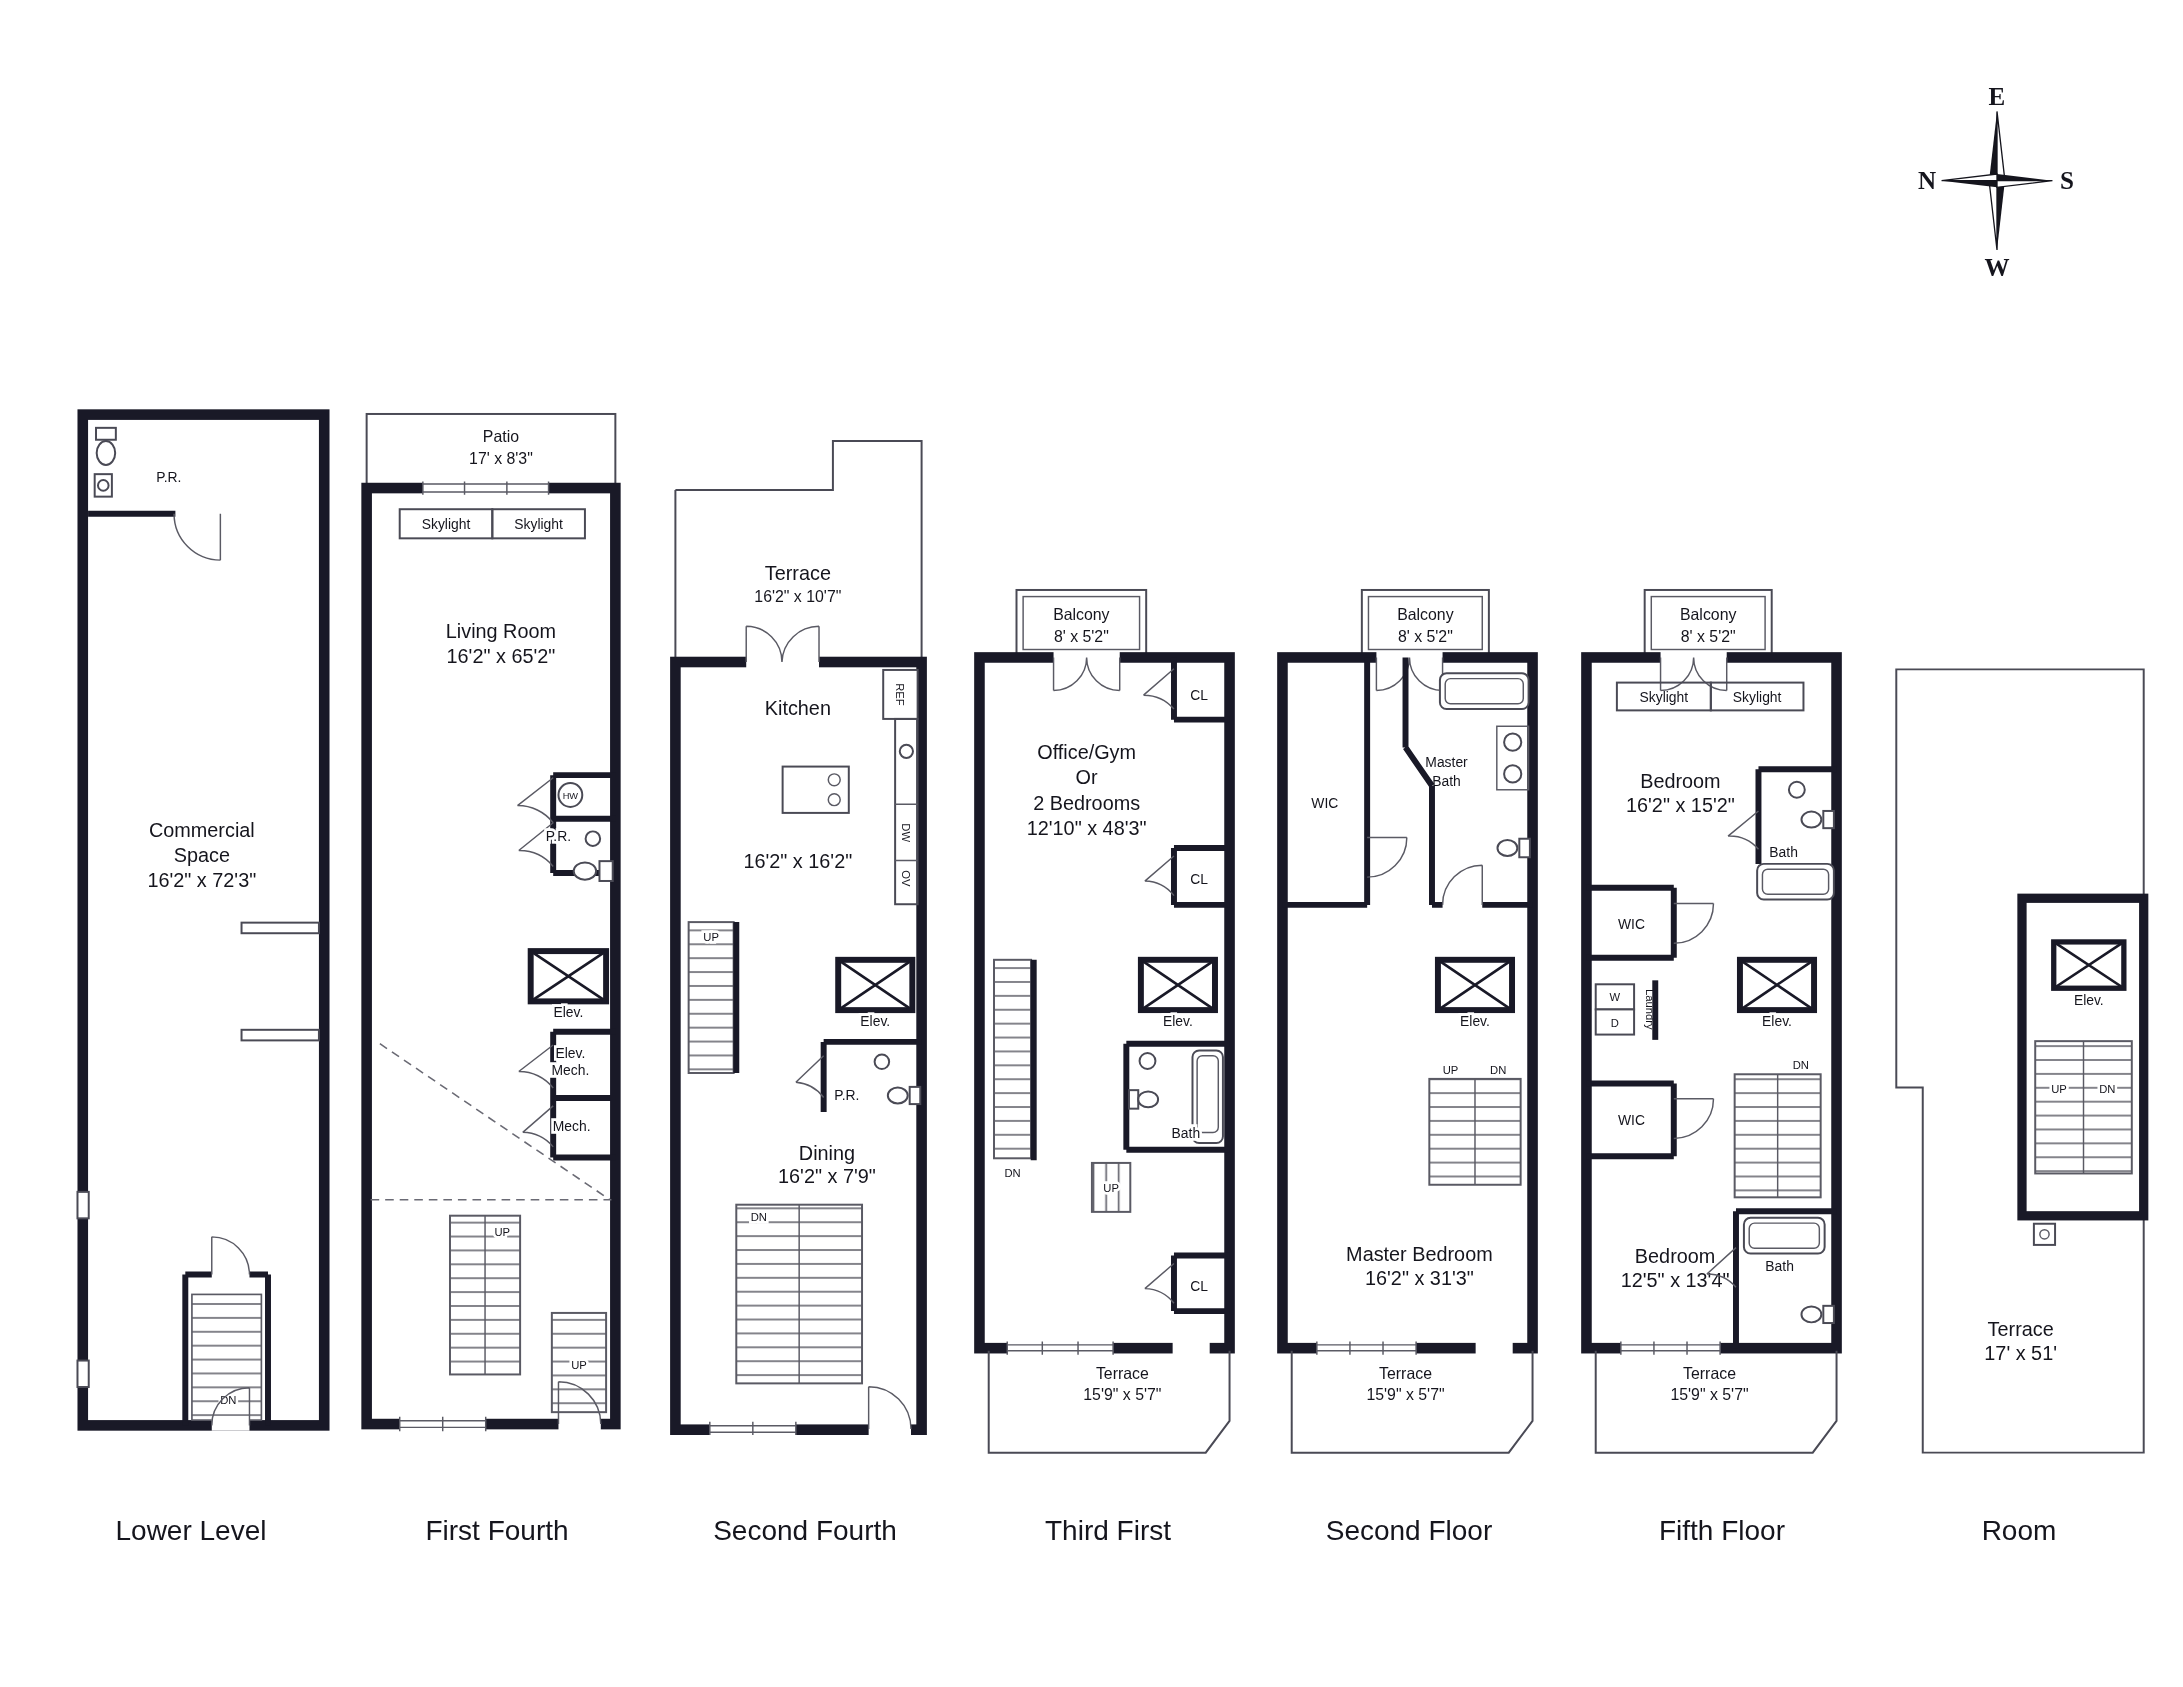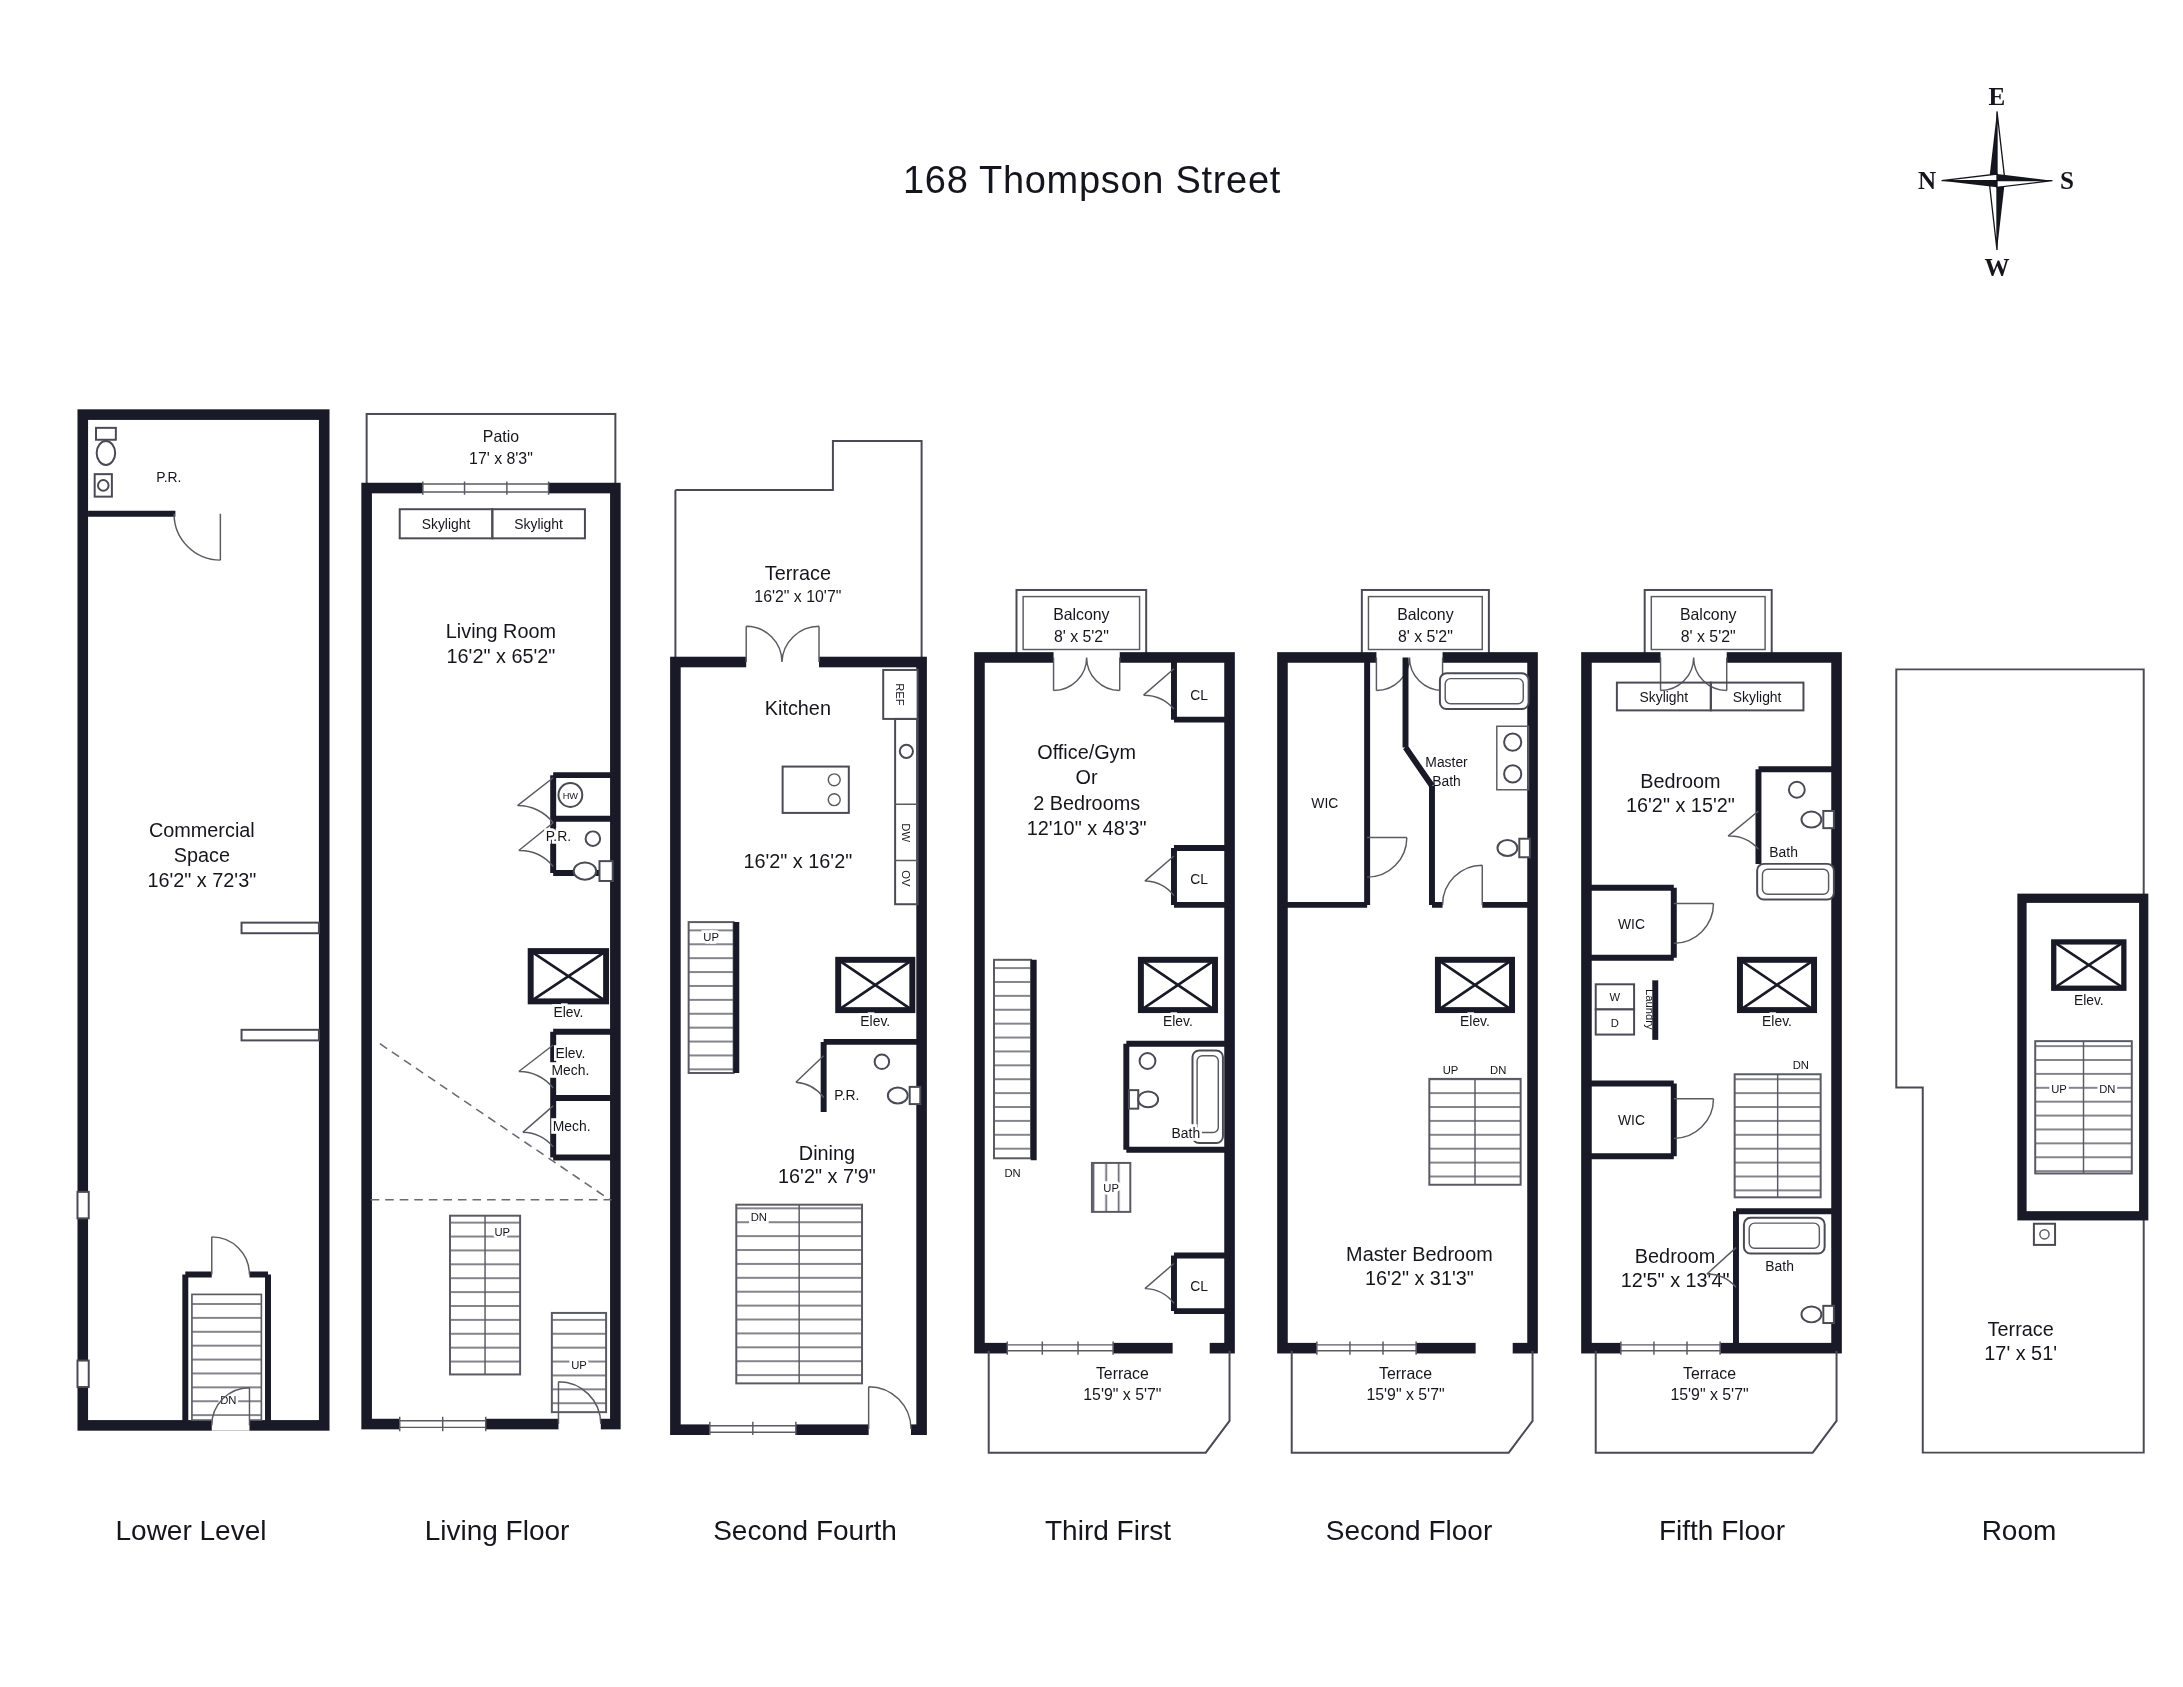--- a/index.html
+++ b/index.html
@@ -38,21 +38,20 @@
     <defs>
       <pattern id="stH" width="300" height="21" patternUnits="userSpaceOnUse">
         <path d="M0 10.5 H300" stroke="#5a5a64" stroke-width="2.4"></path>
       </pattern>
       <pattern id="stV" width="19" height="300" patternUnits="userSpaceOnUse">
         <path d="M9.5 0 V300" stroke="#5a5a64" stroke-width="2.4"></path>
       </pattern>
     </defs>
   </svg>
 
-  <div class="title">168 Thompson Street</div>
 
   <svg class="plan" style="left:1911px;top:85px" width="172" height="198" viewBox="0 0 260 300">
     <g>
       <polygon class="dark" points="130,40 130,145 118,145"></polygon>
       <polygon class="lite" points="130,40 130,145 142,145"></polygon>
       <polygon class="dark" points="130,250 130,145 142,145"></polygon>
       <polygon class="lite" points="130,250 130,145 118,145"></polygon>
       <polygon class="lite" points="46,145 130,145 130,135"></polygon>
       <polygon class="dark" points="46,145 130,145 130,155"></polygon>
       <polygon class="dark" points="214,145 130,145 130,135"></polygon>
@@ -455,21 +454,21 @@
     </g>
     <g>
       <rect class="fx" x="216" y="846" width="32" height="32"></rect>
       <circle class="tn2" cx="232" cy="862" r="7"></circle>
     </g>
     <text class="tL" x="196" y="1016">Terrace</text>
     <text class="tL" x="196" y="1052">17' x 51'</text>
   </svg>
 
   <div class="floor-label" style="left:191px">Lower Level</div>
-  <div class="floor-label" style="left:497px">Living Floor</div>
+  <div class="floor-label" style="left:497px">First Fourth</div>
   <div class="floor-label" style="left:805px">Second Fourth</div>
   <div class="floor-label" style="left:1108px">Third First</div>
   <div class="floor-label" style="left:1409px">Second Floor</div>
   <div class="floor-label" style="left:1722px">Fifth Floor</div>
   <div class="floor-label" style="left:2019px">Room</div>
 
 </div>
 
 
 </body></html>

